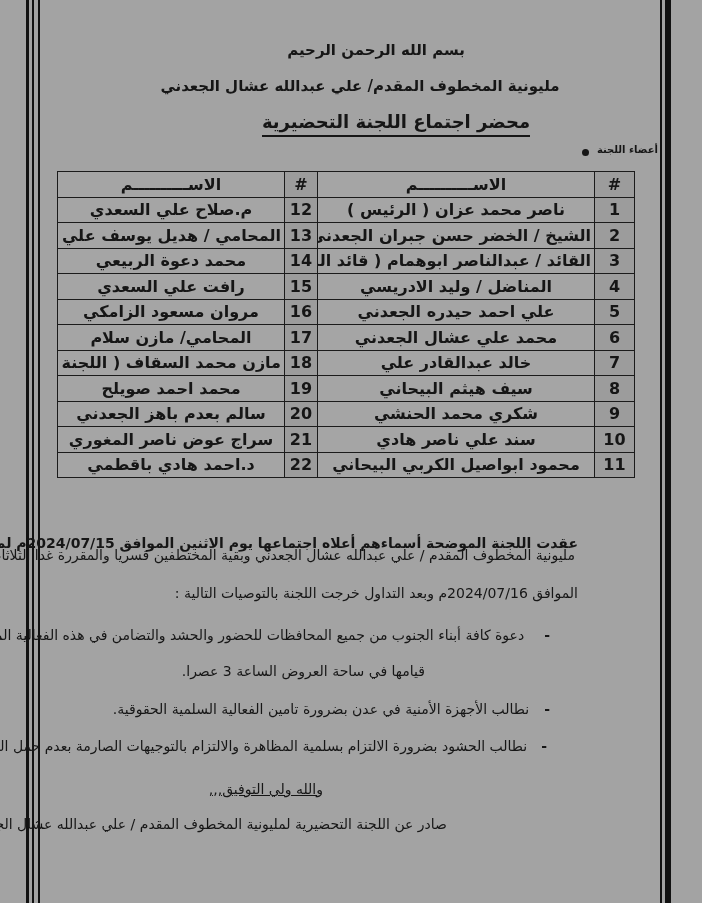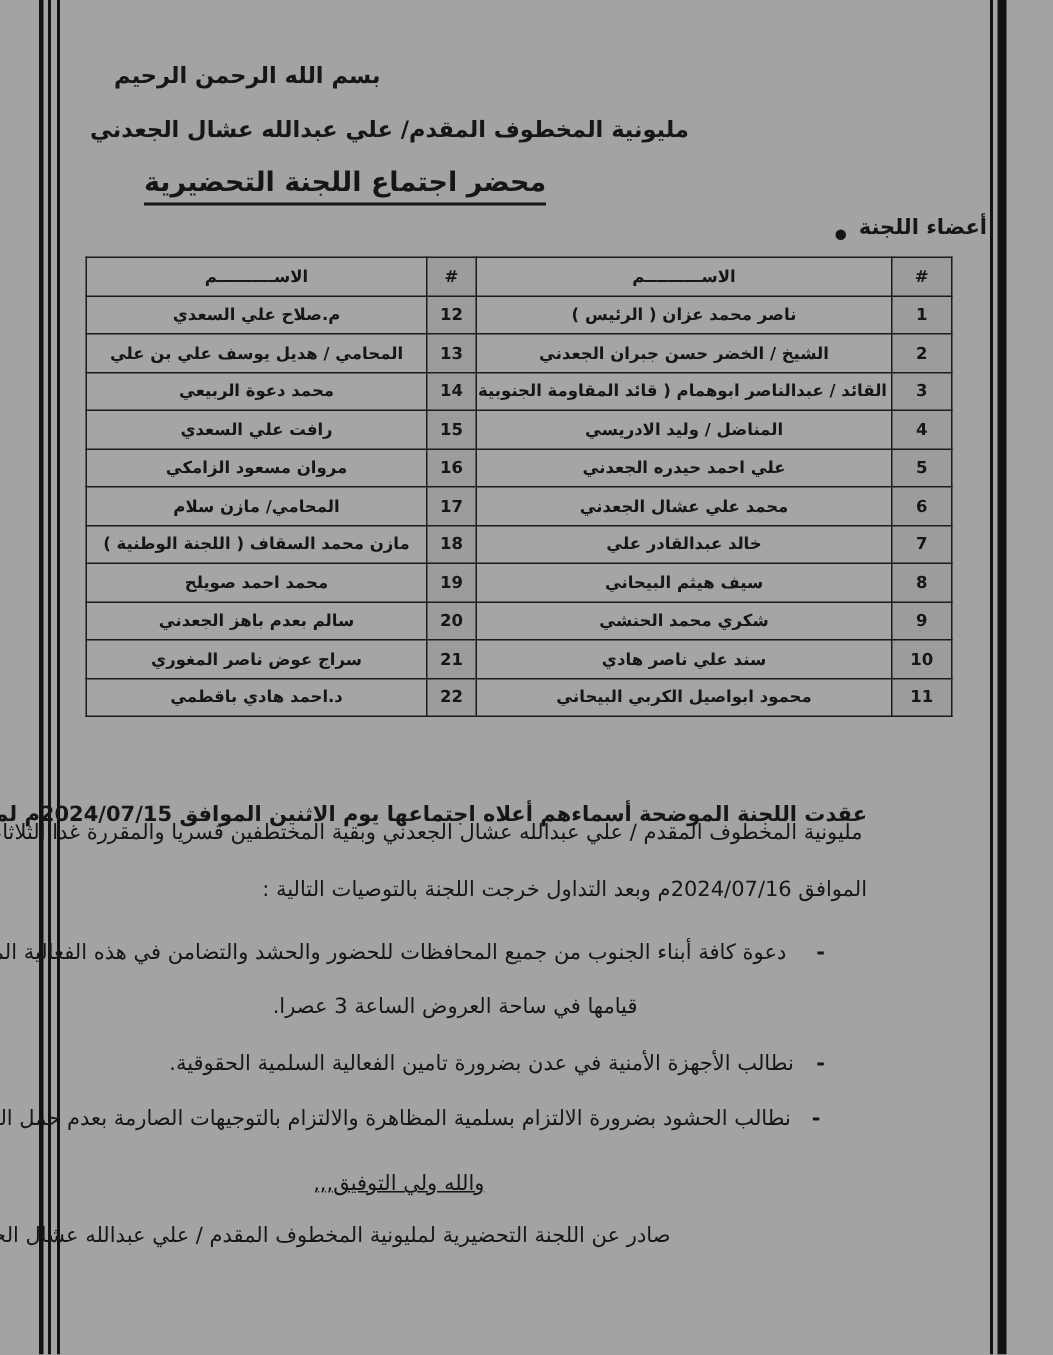--- a/index.html
+++ b/index.html
@@ -12,42 +12,42 @@
     overflow:hidden;
   }
   .abs{position:absolute;line-height:1.15;}
   .edge{position:absolute;top:0;height:903px;background:#121212;}
   .edge-l1{left:26px;width:3px;}
   .edge-l2{left:32px;width:2px;}
   .edge-l3{left:38px;width:2px;}
   .edge-r1{left:660px;width:2px;}
   .edge-r2{left:665px;width:6px;}
 
-  .h-center{text-align:left;font-weight:bold;}
+  .h-center{text-align:center;font-weight:bold;}
   .h1{top:42px;left:76px;width:600px;font-size:15px;}
   .h2{top:78px;left:60px;width:600px;font-size:15px;}
   .h3{top:112px;left:96px;width:600px;font-size:18px;}
   .h3 span{display:inline-block;border-bottom:2px solid #161616;padding-bottom:2px;}
 
   .members-head{
     top:144px;right:44px;
     display:flex;direction:ltr;align-items:flex-end;gap:8px;
-    font-weight:bold;font-size:14px;margin-left:36px;
+    font-weight:bold;font-size:10px;margin-left:36px;
   }
   .dot{width:7px;height:7px;border-radius:50%;background:#161616;display:inline-block;}
 
   table.members{
     position:absolute;top:171px;left:57px;
     width:577px;border-collapse:collapse;direction:rtl;
     table-layout:fixed;
   }
   table.members td,table.members th{
     border:1.5px solid #1b1b1b;
     height:24.5px;padding:0 3px;
-    font-size:11px;font-weight:bold;text-align:center;
+    font-size:16px;font-weight:bold;text-align:center;
     white-space:nowrap;overflow:hidden;
   }
   td.num,th.num{background:#9c9c9c;}
   td.name,th.name{background:#a5a5a5;}
 
   .line{direction:rtl;text-align:right;font-size:14px;white-space:nowrap;}
   .p1{top:535px;right:124px;font-weight:bold;}
   .p2{top:547px;right:127px;}
   .p3{top:585px;right:124px;margin-left:31px;}
   .bullet-line{display:flex;direction:rtl;align-items:flex-start;}

